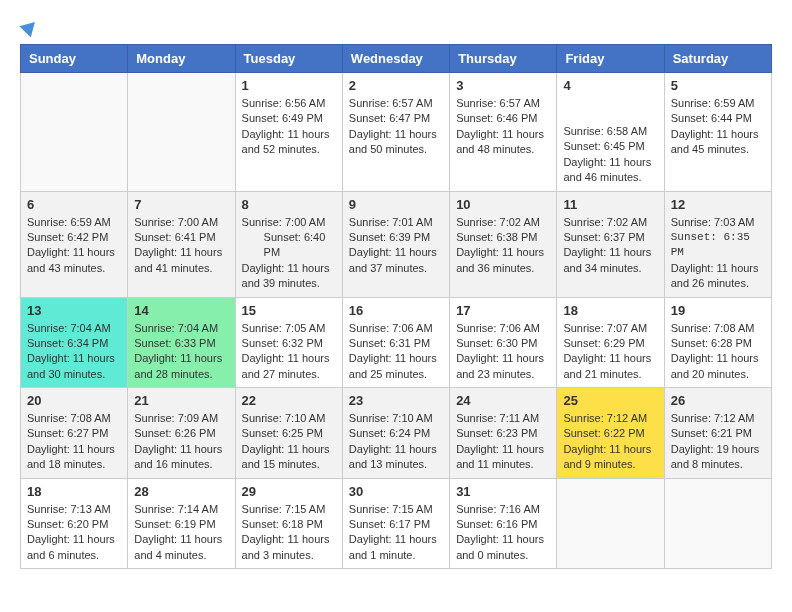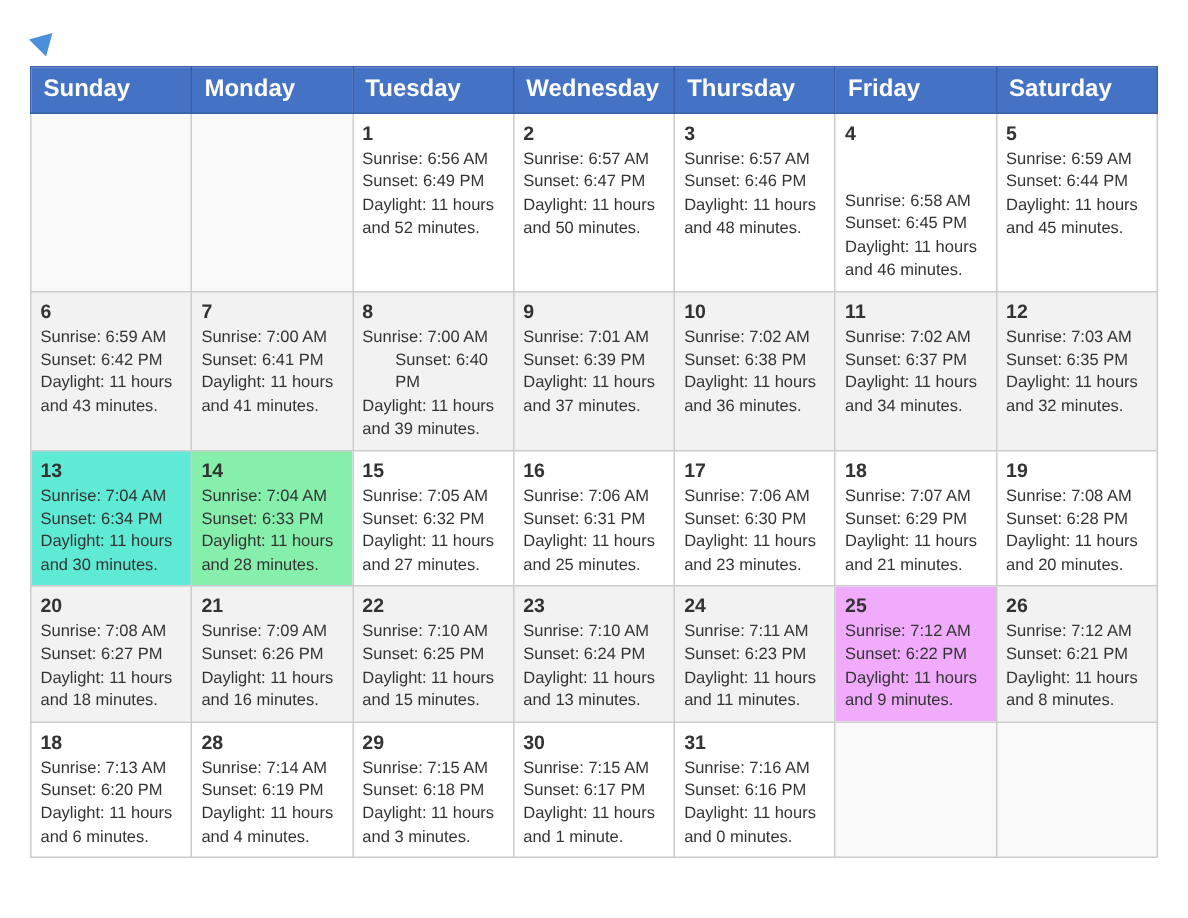--- a/index.html
+++ b/index.html
@@ -55,21 +55,21 @@
     table {
       width: 100%;
       border-collapse: collapse;
       table-layout: fixed;
     }
     th {
       background-color: #4472c4;
       color: #fff;
       text-align: left;
       padding: 6px 8px;
-      font-size: 16px;
+      font-size: 13px;
       font-weight: bold;
       border: 1px solid #3a5fa8;
     }
     td {
       border: 1px solid #ccc;
       vertical-align: top;
       padding: 5px 6px;
       font-size: 11px;
       color: #333;
       height: 90px;
@@ -187,22 +187,22 @@
         </td>
         <td style="background-color: rgb(242, 242, 242);">
           <span class="day-num">11</span>
           <span style="display: block; line-height: 1.4;">Sunrise: 7:02 AM</span>
           <span style="display: block; line-height: 1.4;">Sunset: 6:37 PM</span>
           <span style="display: block; line-height: 1.4;">Daylight: 11 hours and 34 minutes.</span>
         </td>
         <td style="background-color: rgb(242, 242, 242);">
           <span class="day-num">12</span>
           <span style="display: block; line-height: 1.4;">Sunrise: 7:03 AM</span>
-          <span style="display: block; line-height: 1.4;">Sunset: 6:35 PM</span>
-          <span style="display: block; line-height: 1.4;">Daylight: 11 hours and 32 minutes.</span>
+          <span style="display: block; line-height: 1.4; font-family: Liberation Mono, monospace;">Sunset: 6:35 PM</span>
+          <span style="display: block; line-height: 1.4;">Daylight: 11 hours and 26 minutes.</span>
         </td>
       </tr>
       <tr>
         <td style="background-color: #5eead4;">
           <span class="day-num">13</span>
           <span style="display: block; line-height: 1.4;">Sunrise: 7:04 AM</span>
           <span style="display: block; line-height: 1.4;">Sunset: 6:34 PM</span>
           <span style="display: block; line-height: 1.4;">Daylight: 11 hours and 30 minutes.</span>
         </td>
         <td style="background-color: #86efac;">
@@ -266,31 +266,31 @@
           <span style="display: block; line-height: 1.4;">Sunrise: 7:10 AM</span>
           <span style="display: block; line-height: 1.4;">Sunset: 6:24 PM</span>
           <span style="display: block; line-height: 1.4;">Daylight: 11 hours and 13 minutes.</span>
         </td>
         <td style="background-color: rgb(242, 242, 242);">
           <span class="day-num">24</span>
           <span style="display: block; line-height: 1.4;">Sunrise: 7:11 AM</span>
           <span style="display: block; line-height: 1.4;">Sunset: 6:23 PM</span>
           <span style="display: block; line-height: 1.4;">Daylight: 11 hours and 11 minutes.</span>
         </td>
-        <td style="background-color: #f0abfc;">
+        <td style="background-color: #fde047;">
           <span class="day-num">25</span>
           <span style="display: block; line-height: 1.4;">Sunrise: 7:12 AM</span>
           <span style="display: block; line-height: 1.4;">Sunset: 6:22 PM</span>
           <span style="display: block; line-height: 1.4;">Daylight: 11 hours and 9 minutes.</span>
         </td>
         <td style="background-color: rgb(242, 242, 242);">
           <span class="day-num">26</span>
           <span style="display: block; line-height: 1.4;">Sunrise: 7:12 AM</span>
           <span style="display: block; line-height: 1.4;">Sunset: 6:21 PM</span>
-          <span style="display: block; line-height: 1.4;">Daylight: 11 hours and 8 minutes.</span>
+          <span style="display: block; line-height: 1.4;">Daylight: 19 hours and 8 minutes.</span>
         </td>
       </tr>
       <tr>
         <td style="background-color: rgb(255, 255, 255);">
           <span class="day-num">18</span>
           <span style="display: block; line-height: 1.4;">Sunrise: 7:13 AM</span>
           <span style="display: block; line-height: 1.4;">Sunset: 6:20 PM</span>
           <span style="display: block; line-height: 1.4;">Daylight: 11 hours and 6 minutes.</span>
         </td>
         <td style="background-color: rgb(255, 255, 255);">

